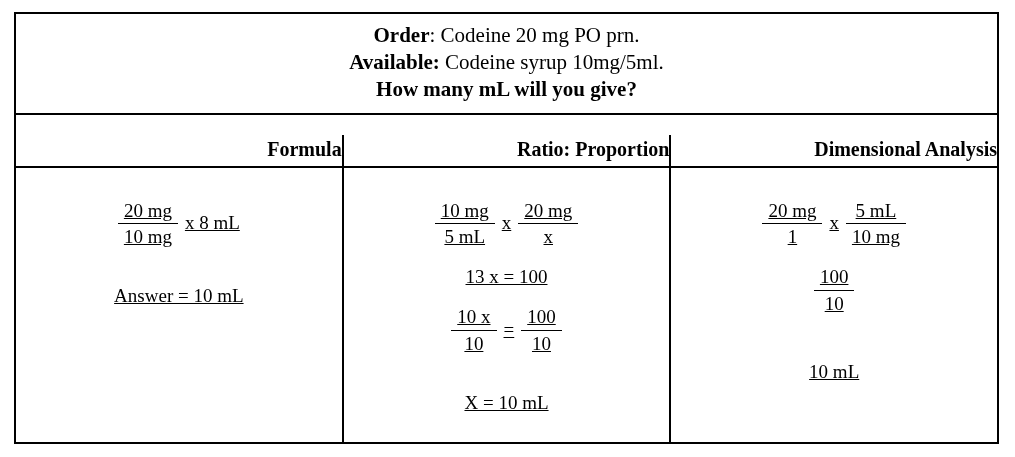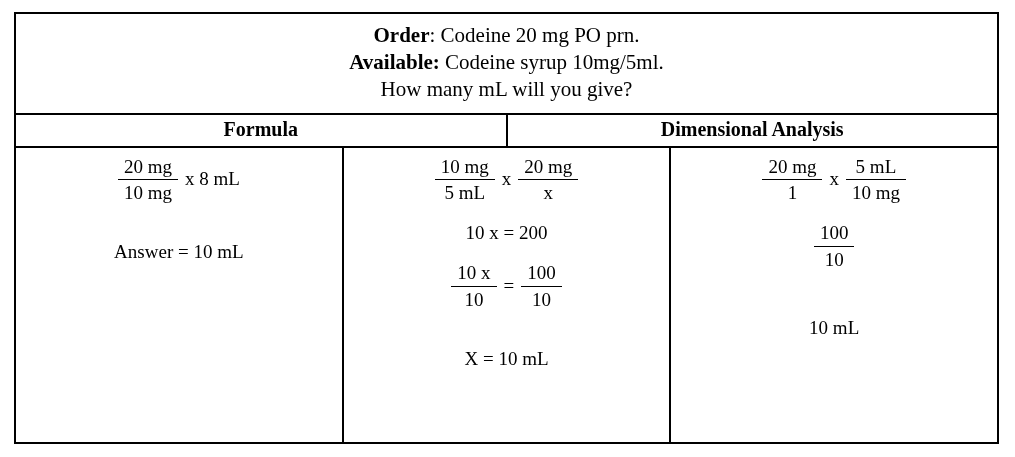--- a/index.html
+++ b/index.html
@@ -36,48 +36,50 @@
     line-height: 1.28;
     font-size: 21px;
   }
   .header-line {
     white-space: nowrap;
   }
   .hl-bold {
     font-weight: bold;
   }
   .header-line.all-bold {
-    font-weight: normal;
+    font-weight: bold;
   }
   .col-head-row {
     display: flex;
     border-bottom: 2px solid #000;
   }
   .col-head {
     flex: 1 1 0;
-    text-align: center;
+    text-align: right;
     font-weight: bold;
     font-size: 20px;
     padding: 3px 0 5px 0;
     box-sizing: border-box;
+    margin-top: 20px;
   }
   .col-head.sep,
   .col-body.sep {
     border-left: 2px solid #000;
   }
   .body-row {
     display: flex;
     flex: 1 1 auto;
   }
   .col-body {
     flex: 1 1 0;
     box-sizing: border-box;
-    padding-top: 8px;
+    padding-top: 32px;
     text-align: center;
     font-size: 19px;
+    text-decoration: underline;
   }
   
   .frac {
     display: inline-block;
     vertical-align: middle;
     text-align: center;
     line-height: 1.18;
   }
   .frac .num {
     display: block;
@@ -115,20 +117,21 @@
   <div class="table-wrap">
 
     <div class="header-block">
       <div class="header-line"><span class="hl-bold">Order</span><span>: Codeine 20 mg PO prn.</span></div>
       <div class="header-line"><span class="hl-bold">Available:</span><span> Codeine syrup 10mg/5ml.</span></div>
       <div class="header-line all-bold">How many mL will you give?</div>
     </div>
 
     <div class="col-head-row">
       <div class="col-head">Formula</div>
+      <div class="col-head sep">Ratio: Proportion</div>
       <div class="col-head sep">Dimensional Analysis</div>
     </div>
 
     <div class="body-row">
 
       <div class="col-body">
         <div class="expr">
           <span class="frac">
             <span class="num">20 mg</span>
             <span class="den">10 mg</span>
@@ -143,21 +146,21 @@
           <span class="frac">
             <span class="num">10 mg</span>
             <span class="den">5 mL</span>
           </span>
           <span class="op">x</span>
           <span class="frac">
             <span class="num">20 mg</span>
             <span class="den">x</span>
           </span>
         </div>
-        <div class="plain-line gap-sm">10 x = 200</div>
+        <div class="plain-line gap-sm">13 x = 100</div>
         <div class="expr gap-sm">
           <span class="frac">
             <span class="num">10 x</span>
             <span class="den">10</span>
           </span>
           <span class="op">=</span>
           <span class="frac">
             <span class="num">100</span>
             <span class="den">10</span>
           </span>

